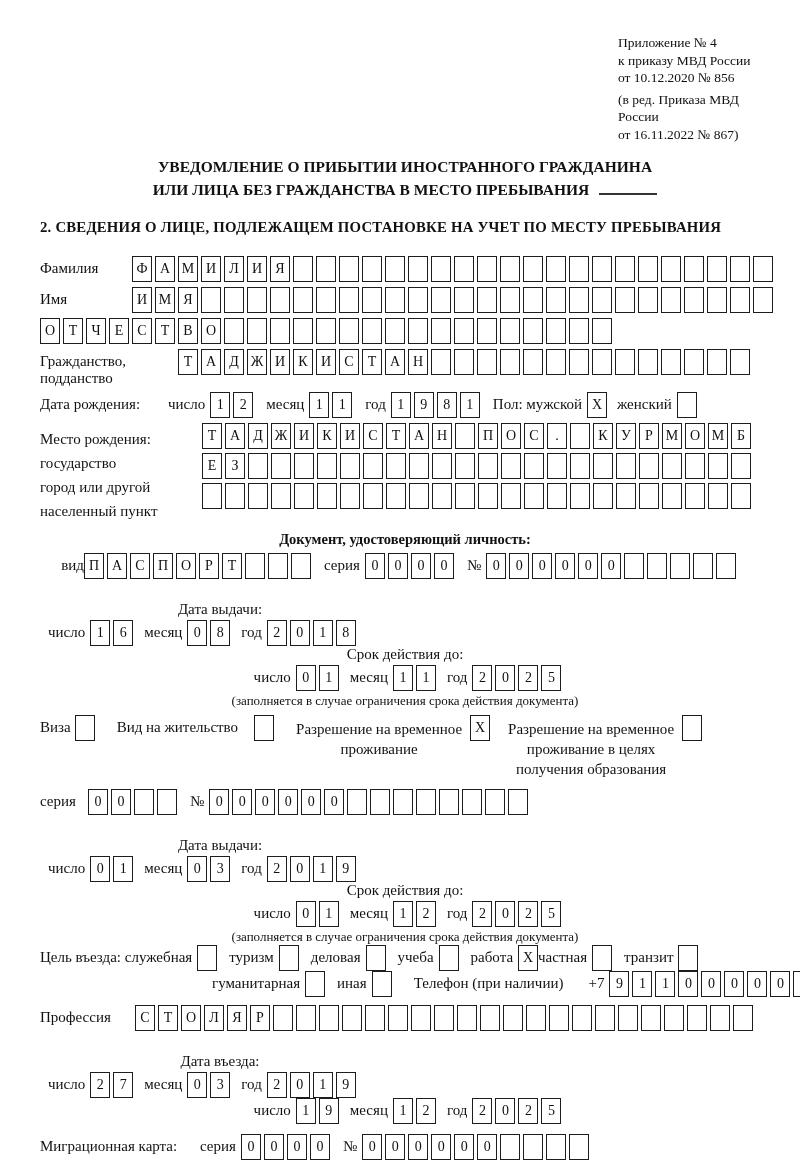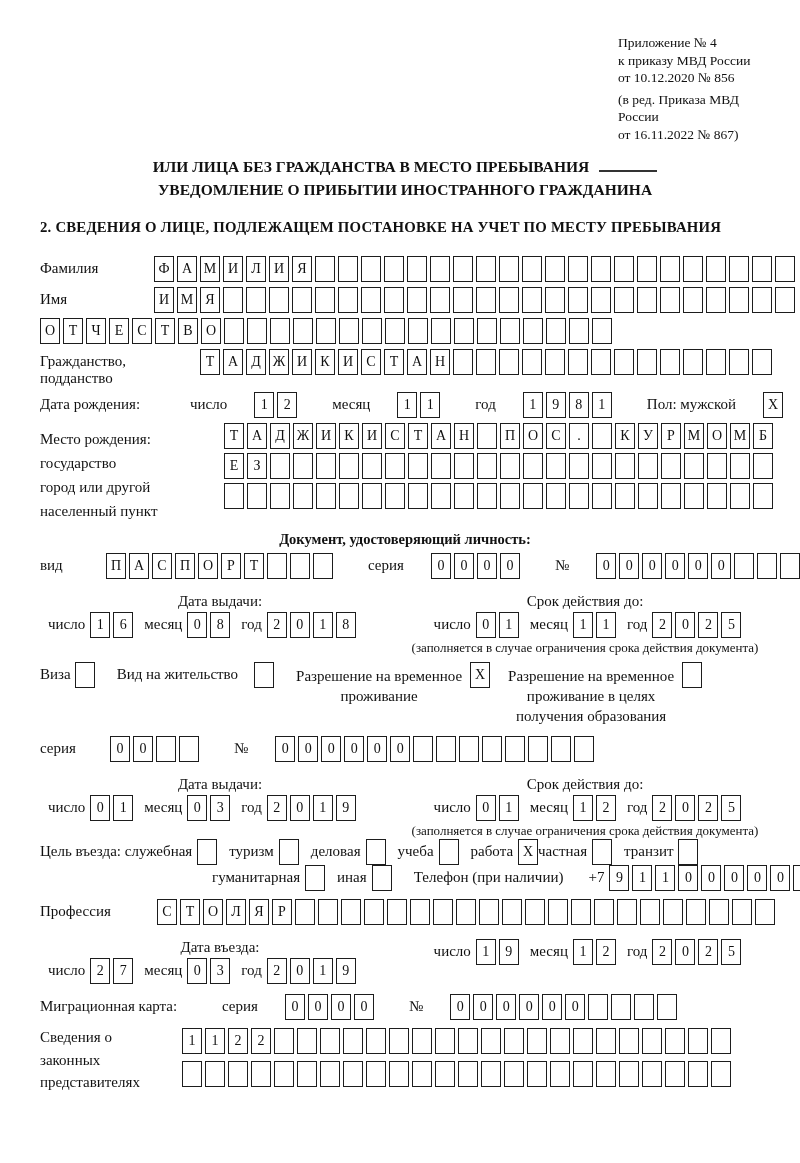--- a/index.html
+++ b/index.html
@@ -13,45 +13,45 @@
 
   .annex { margin-left:578px; font-size:13.5px; line-height:17.5px; }
   .annex .gap { margin-top:4px; }
   .forma { text-align:right; font-weight:bold; font-size:15px; letter-spacing:1px; margin:14px 24px 0 0; }
 
   .title { text-align:center; font-weight:bold; font-size:15.5px; line-height:23px; margin-top:12px; }
   .blank-line { display:inline-block; width:58px; border-bottom:2px solid #333; margin-left:10px; vertical-align:baseline; }
 
   .section-heading { font-weight:bold; font-size:14.8px; margin-top:18px; letter-spacing:.2px; }
 
-  .row { display:flex; align-items:flex-start; margin-top:5px;gap:22px; }
+  .row { display:flex; align-items:flex-start; margin-top:5px; }
   .lbl { flex:none; padding-top:4px; font-size:15px; }
   .lbl2 { font-size:14.5px; }
-  .w92{width:92px;} .w138{width:138px;} .w162{width:162px;} .w44{width:44px;}
+  .w92{width:92px;} .w138{width:138px;} .w162{width:162px;} .w44{width:44px;text-align:right;}
   .w118{width:118px;} .w95{width:95px;} .w150{width:150px;}
   .cells { display:flex; flex:none; }
   .cell {
     width:20px; height:26px; border:1.7px solid #1d1d1d; margin-right:3px;
     display:flex; align-items:center; justify-content:center;
     font-size:14px; flex:none; background:#fff;
   }
   .checkbox {
     width:20px; height:26px; border:1.7px solid #1d1d1d;
     display:inline-flex; align-items:center; justify-content:center;
     font-size:14px; flex:none; background:#fff;
   }
   .stack { display:flex; flex-direction:column; }
   .stack .cells { margin-bottom:4px; }
 
   .inlbl { padding-top:4px; margin:0 5px 0 10px; flex:none;font-family:Liberation Serif, serif; }
   .inlbl.first { margin-left:0; }
 
   .doc-heading { text-align:center; font-weight:bold; font-size:14.5px; margin-top:8px; }
 
-  .dates { display:flex; margin-top:14px; }
+  .dates { display:flex; margin-top:22px;flex-direction:column; }
   .dates .col1 { width:360px; flex:none; }
   .dates .col2 { flex:1; }
   .date-head { text-align:center; font-size:15px; margin-bottom:2px; }
   .date-row { display:flex; align-items:flex-start; }
   .date-row .inlbl { margin:0 5px 0 8px; }
   .date-note { font-size:13px; text-align:center; margin-top:2px; }
 
   .plain { margin-top:8px; font-size:15px; line-height:22px; }
 
   .permit-row { display:flex; align-items:flex-start; margin-top:6px; }
@@ -75,22 +75,22 @@
   <div class="annex">
     <div>Приложение № 4</div>
     <div>к приказу МВД России</div>
     <div>от 10.12.2020 № 856</div>
     <div class="gap">(в ред. Приказа МВД России</div>
     <div>от 16.11.2022 № 867)</div>
   </div>
 
 
   <div class="title">
+    <div>УВЕДОМЛЕНИЕ О ПРИБЫТИИ ИНОСТРАННОГО ГРАЖДАНИНА</div>
     <div><span>ИЛИ ЛИЦА БЕЗ ГРАЖДАНСТВА В МЕСТО ПРЕБЫВАНИЯ</span><span class="blank-line"></span></div>
-    <div>УВЕДОМЛЕНИЕ О ПРИБЫТИИ ИНОСТРАННОГО ГРАЖДАНИНА</div>
   </div>
 
   <div class="section-heading">2. СВЕДЕНИЯ О ЛИЦЕ, ПОДЛЕЖАЩЕМ ПОСТАНОВКЕ НА УЧЕТ ПО МЕСТУ ПРЕБЫВАНИЯ</div>
 
   <div class="row" style="margin-top:20px;">
     <span class="lbl w92">Фамилия</span>
     <div class="cells">
         <span class="cell">Ф</span>
         <span class="cell">А</span>
         <span class="cell">М</span>

